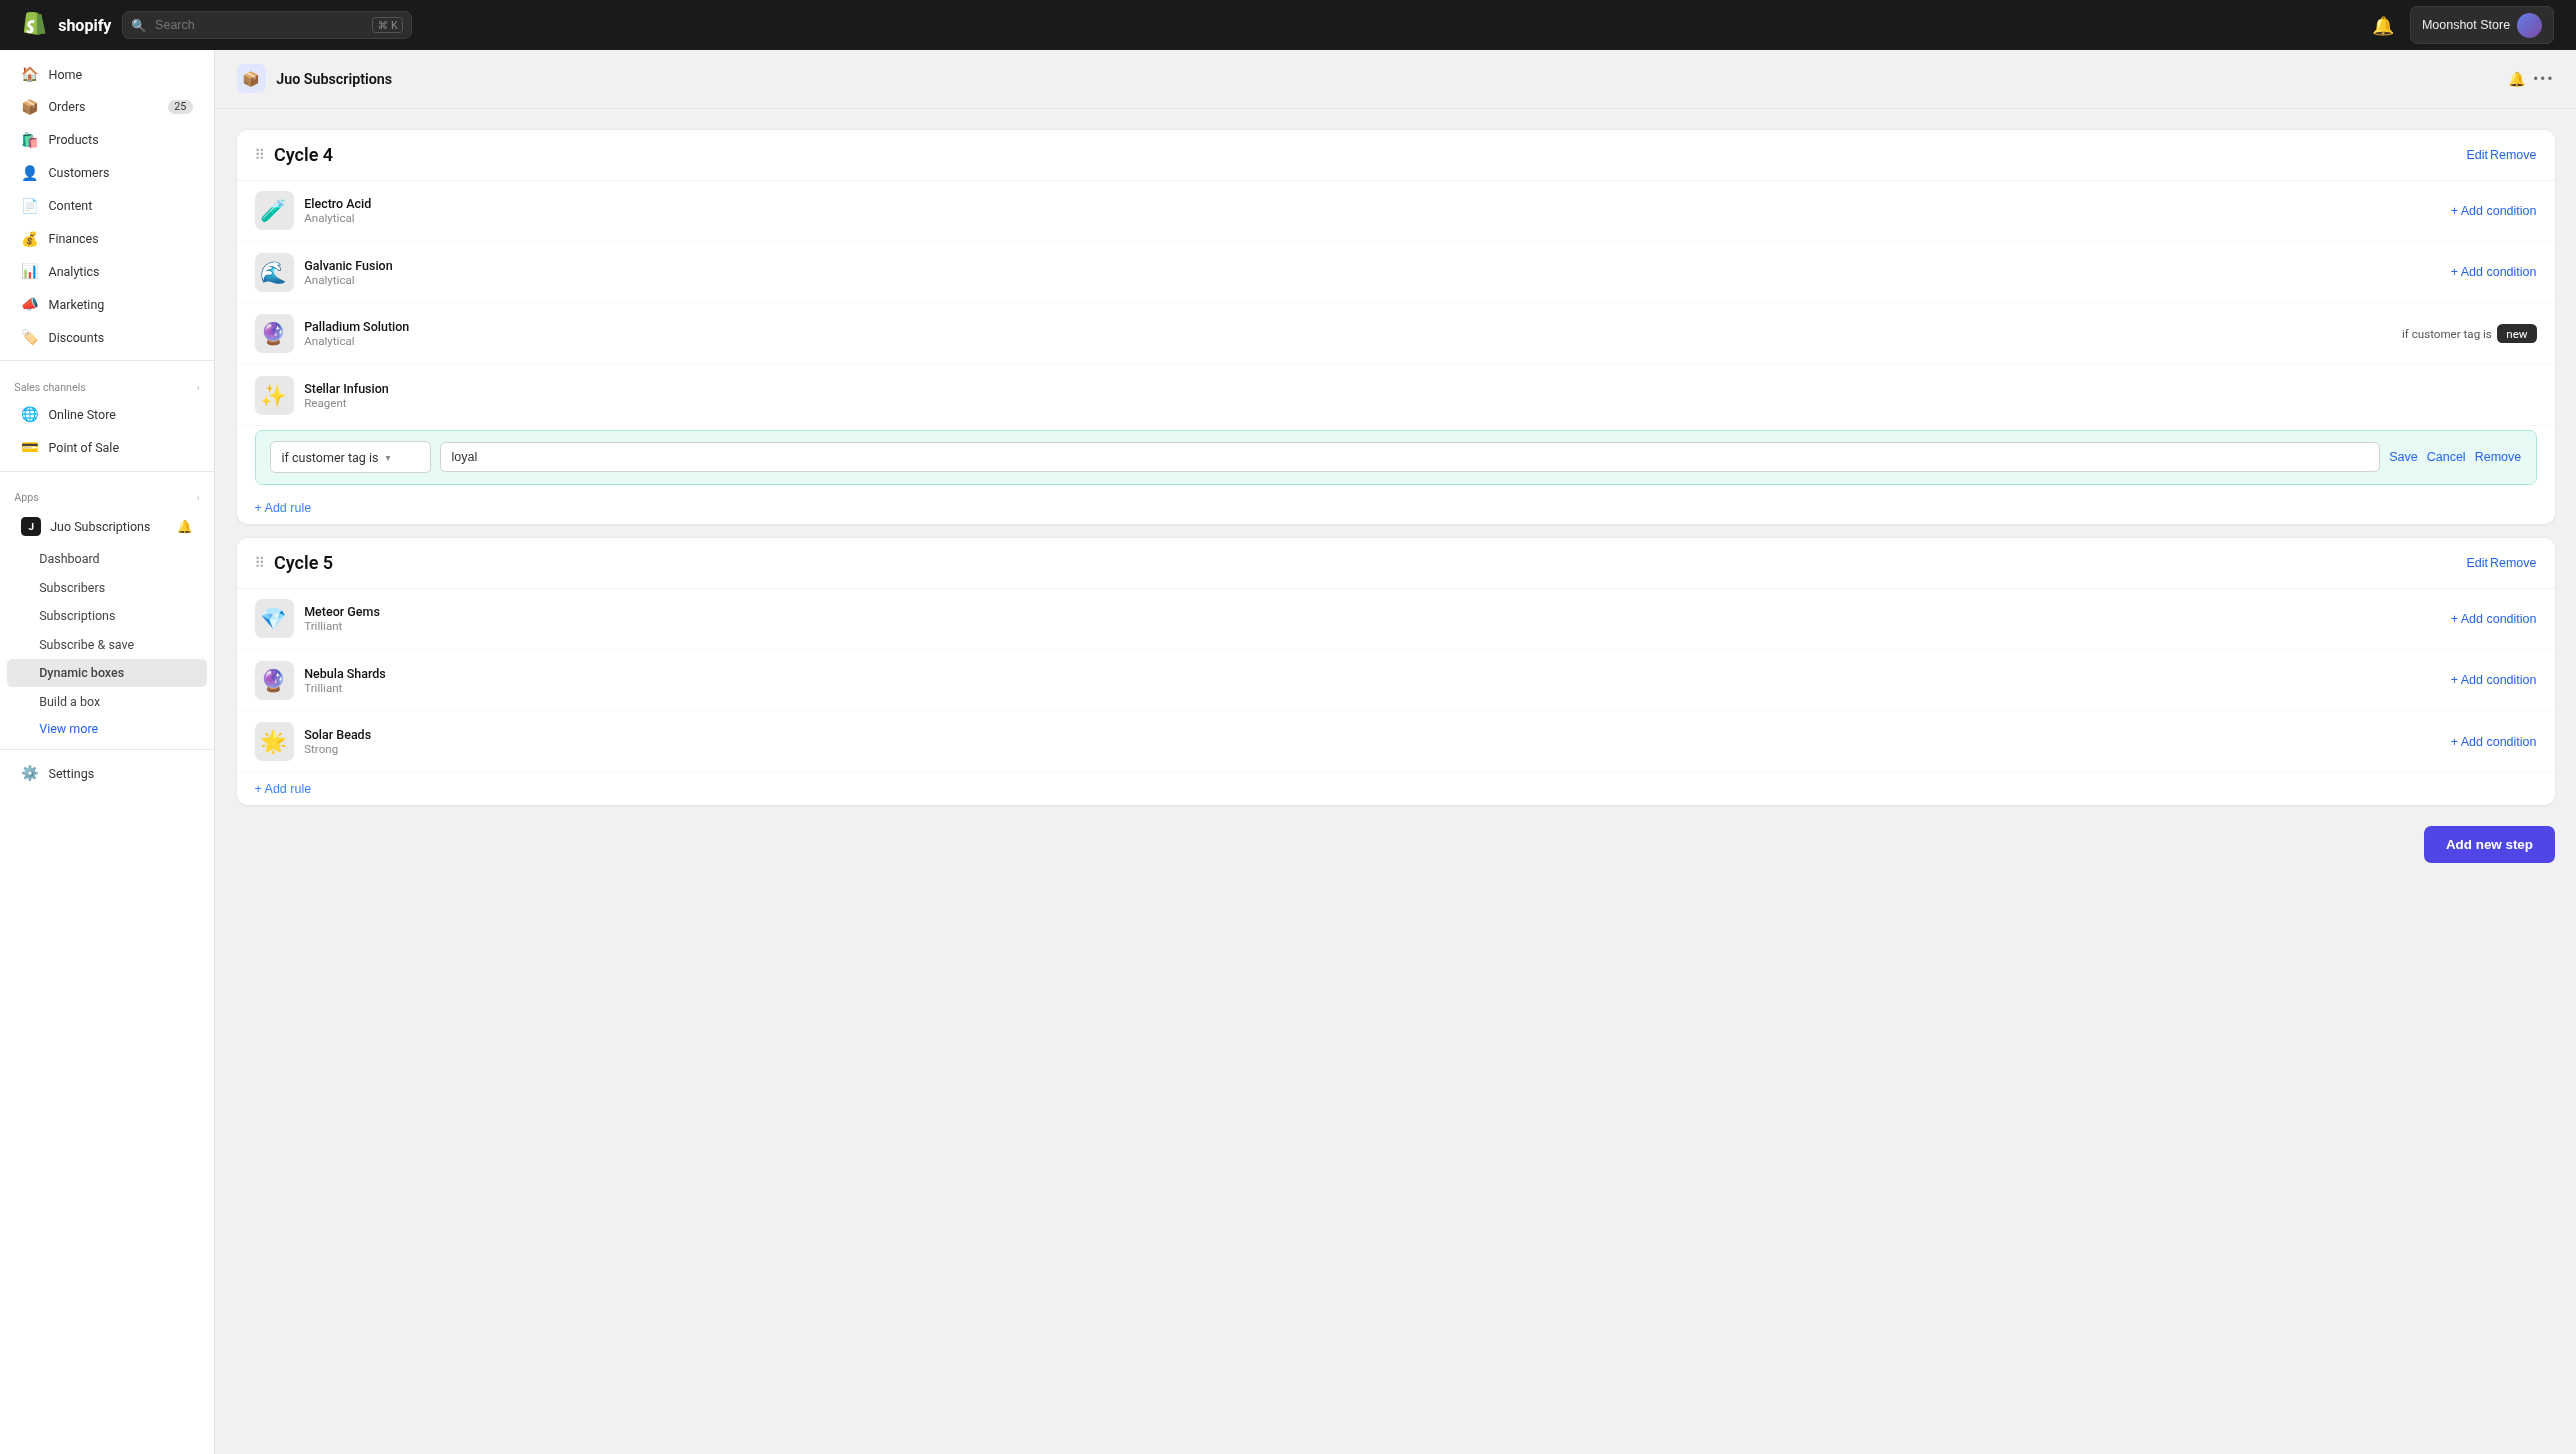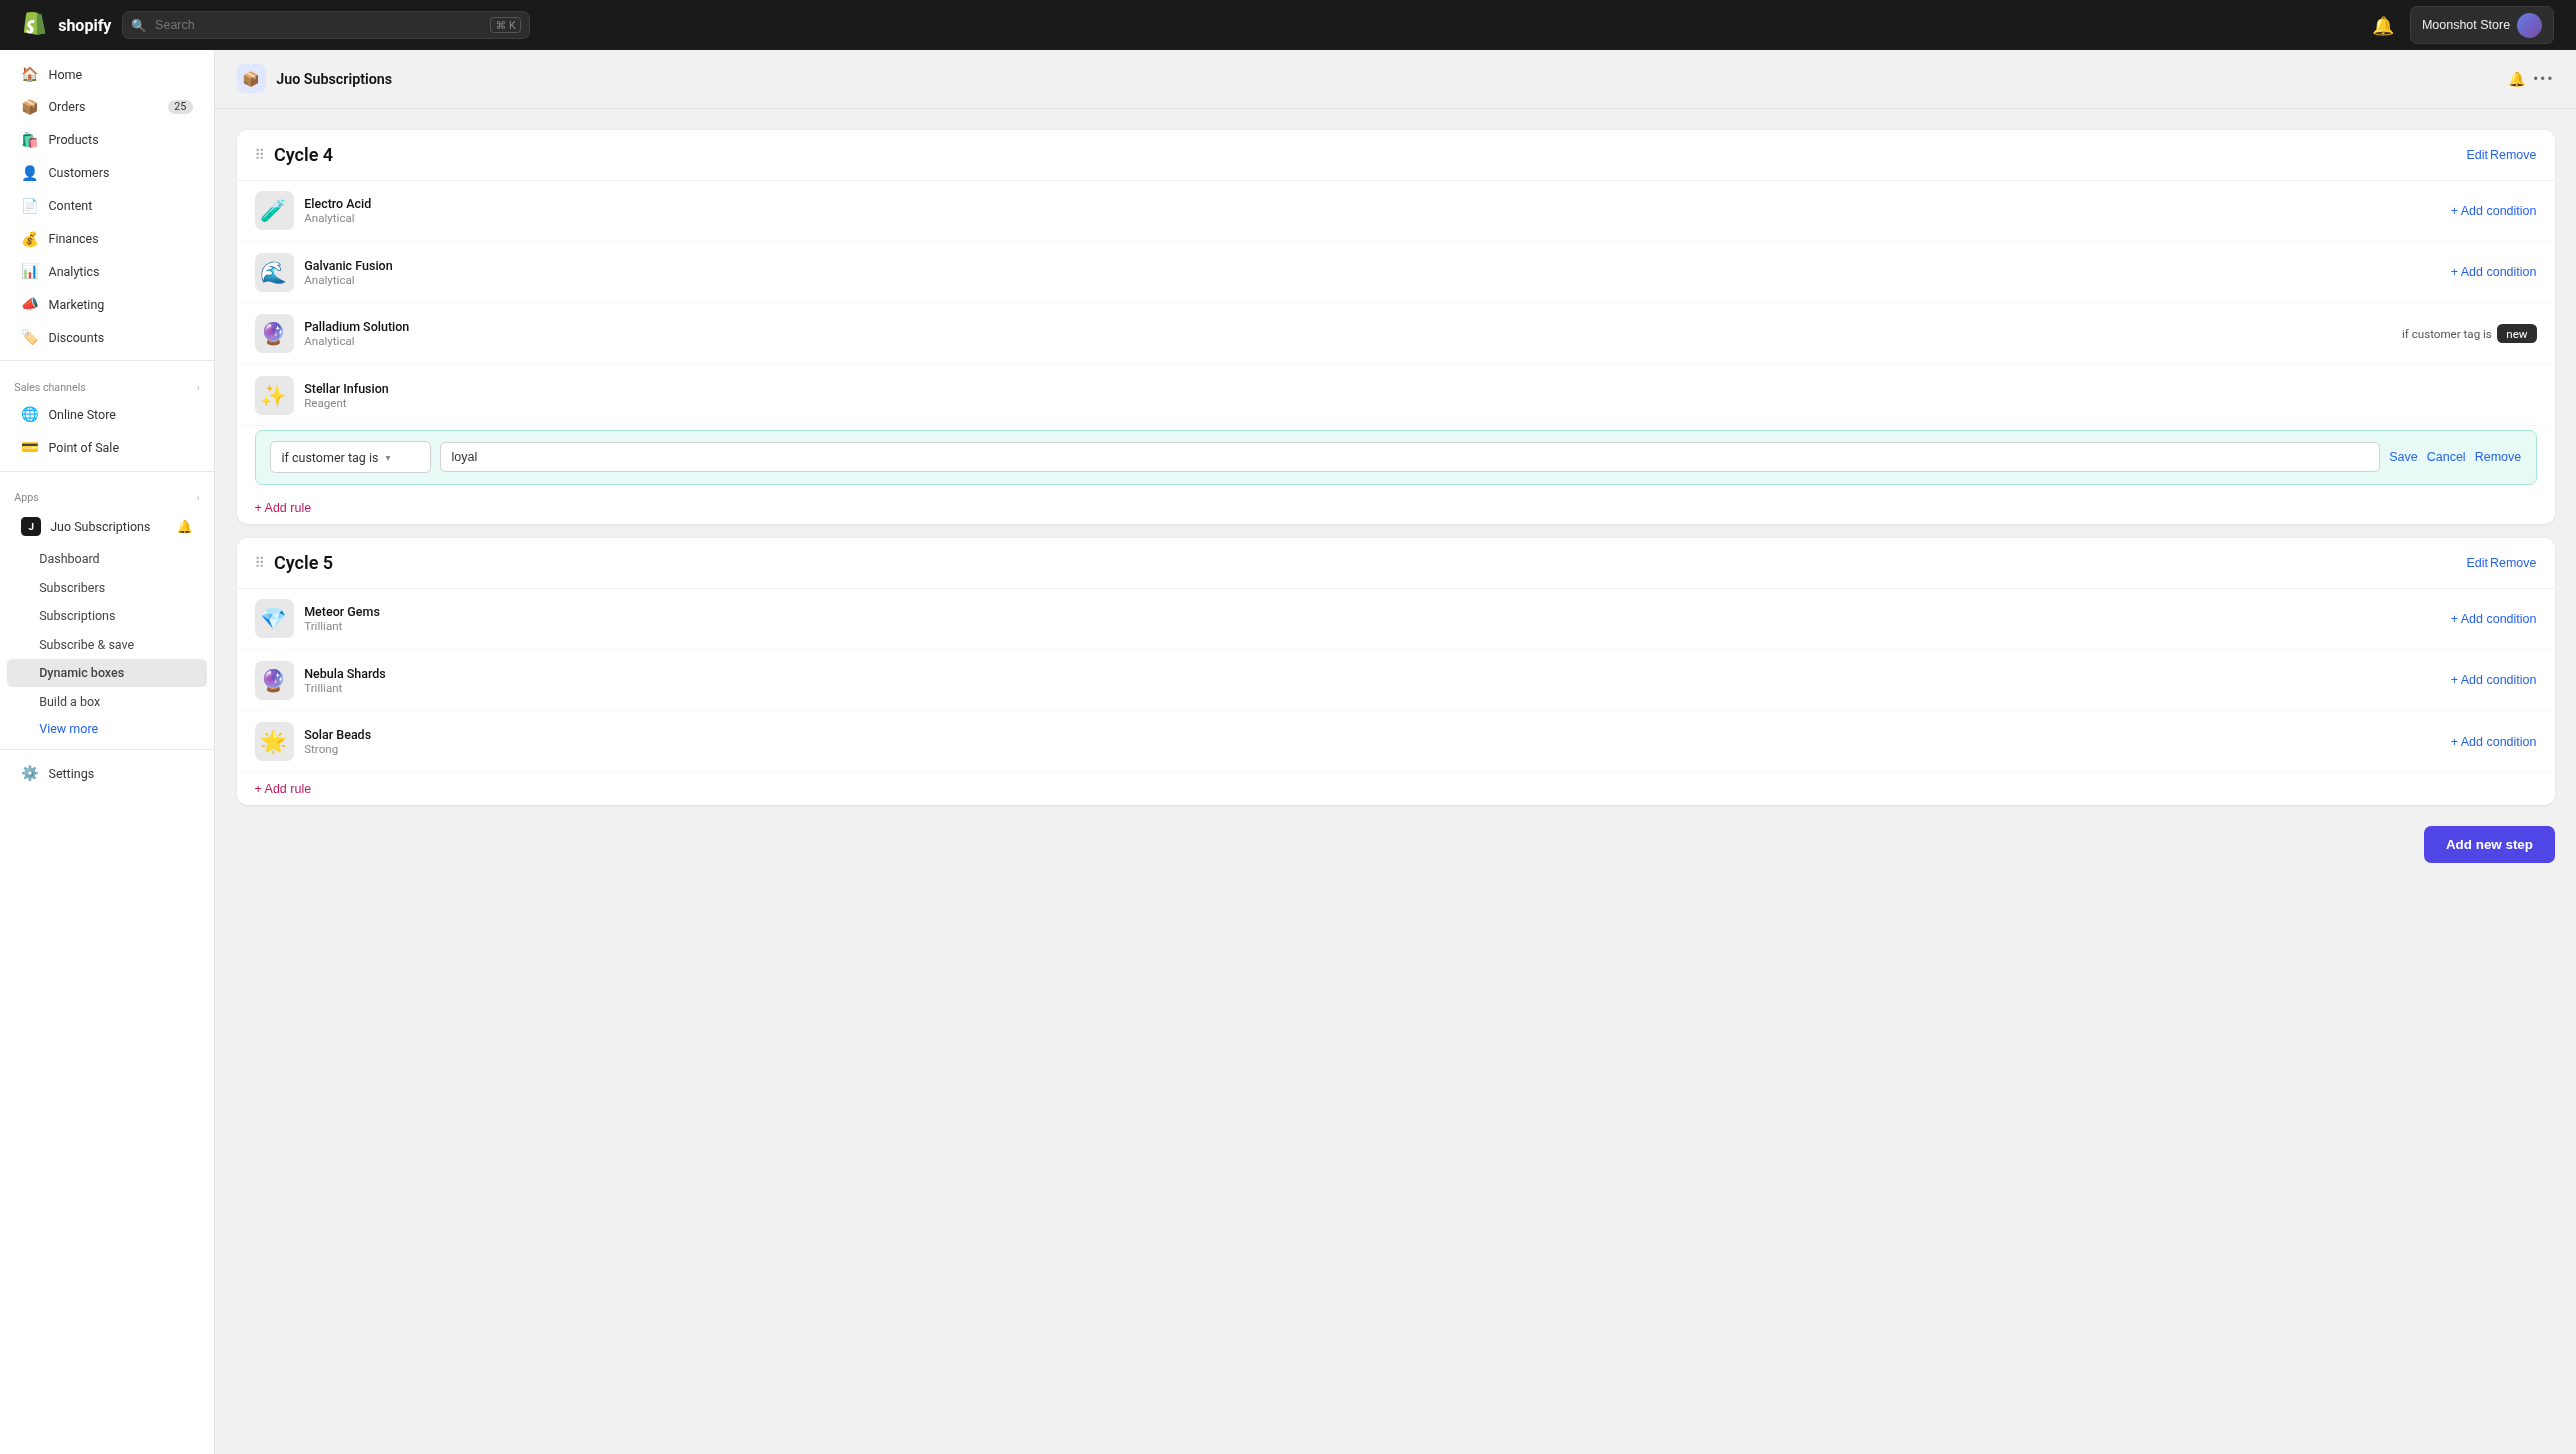--- a/index.html
+++ b/index.html
@@ -34,21 +34,21 @@
       display: flex;
       align-items: center;
     }
     .search-wrapper input {
       background: #2d2d2d;
       border: 0.9px solid #3d3d3d;
       border-radius: 7.2px;
       padding: 6.3px 36px 6.3px 32px;
       color: #bbb;
       font-size: 12.5px;
-      width: 408px;
+      width: 290px;
       outline: none;
     }
     .search-icon-wrap {
       position: absolute;
       left: 9px;
       color: #888;
       font-size: 12.5px;
     }
     .search-shortcut {
       position: absolute;
@@ -399,21 +399,21 @@
       font-size: 12.5px;
       cursor: pointer;
     }
 
     
     .add-rule-row {
       padding: 9px 18px;
       display: flex;
     }
     .add-rule-btn {
-      color: #be185d;
+      color: #3b82f6;
       font-size: 12.5px;
       cursor: pointer;
       background: none;
       border: none;
       font-weight: 500;
     }
 
     
     .floating-btn-row {
       display: flex;

